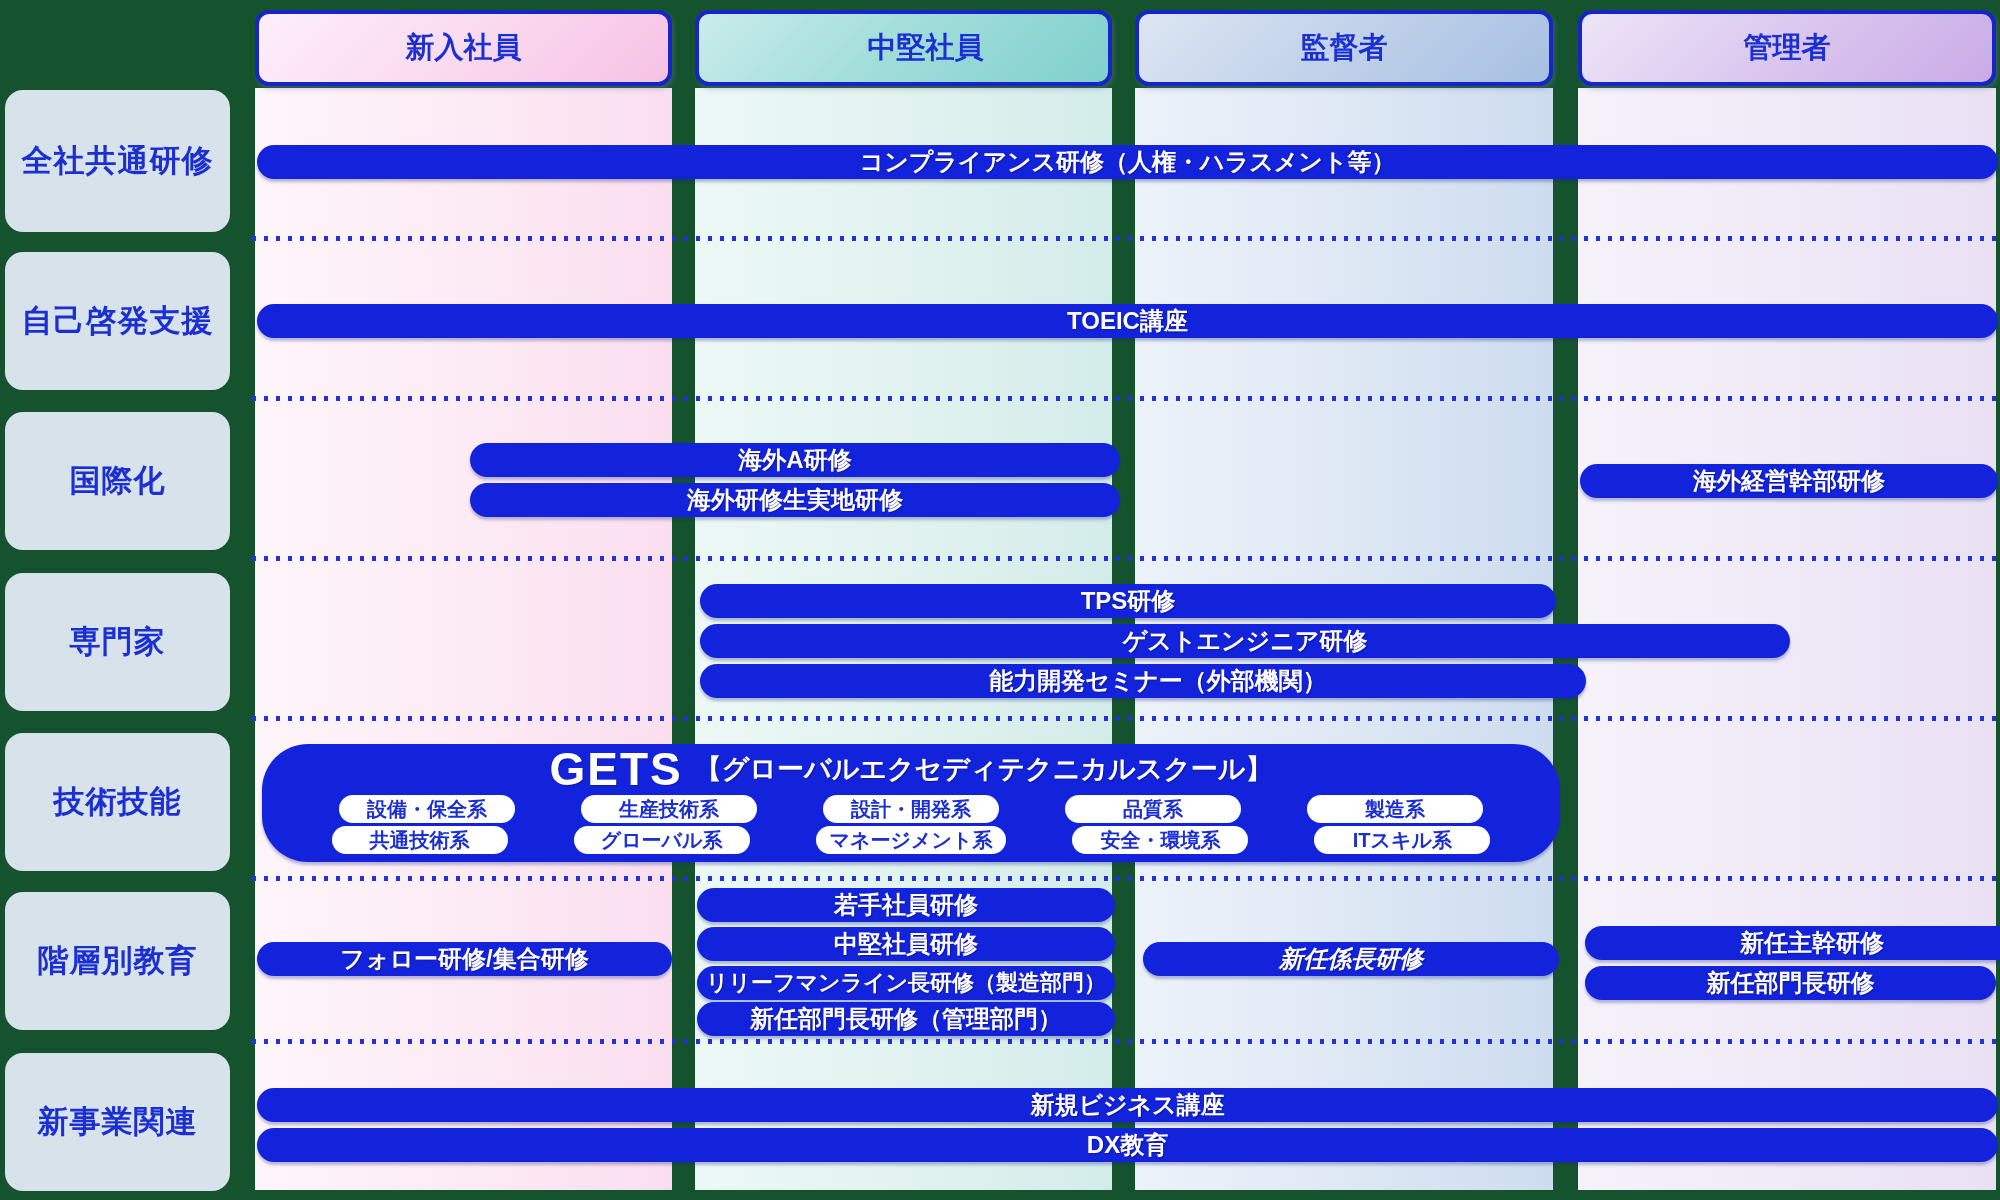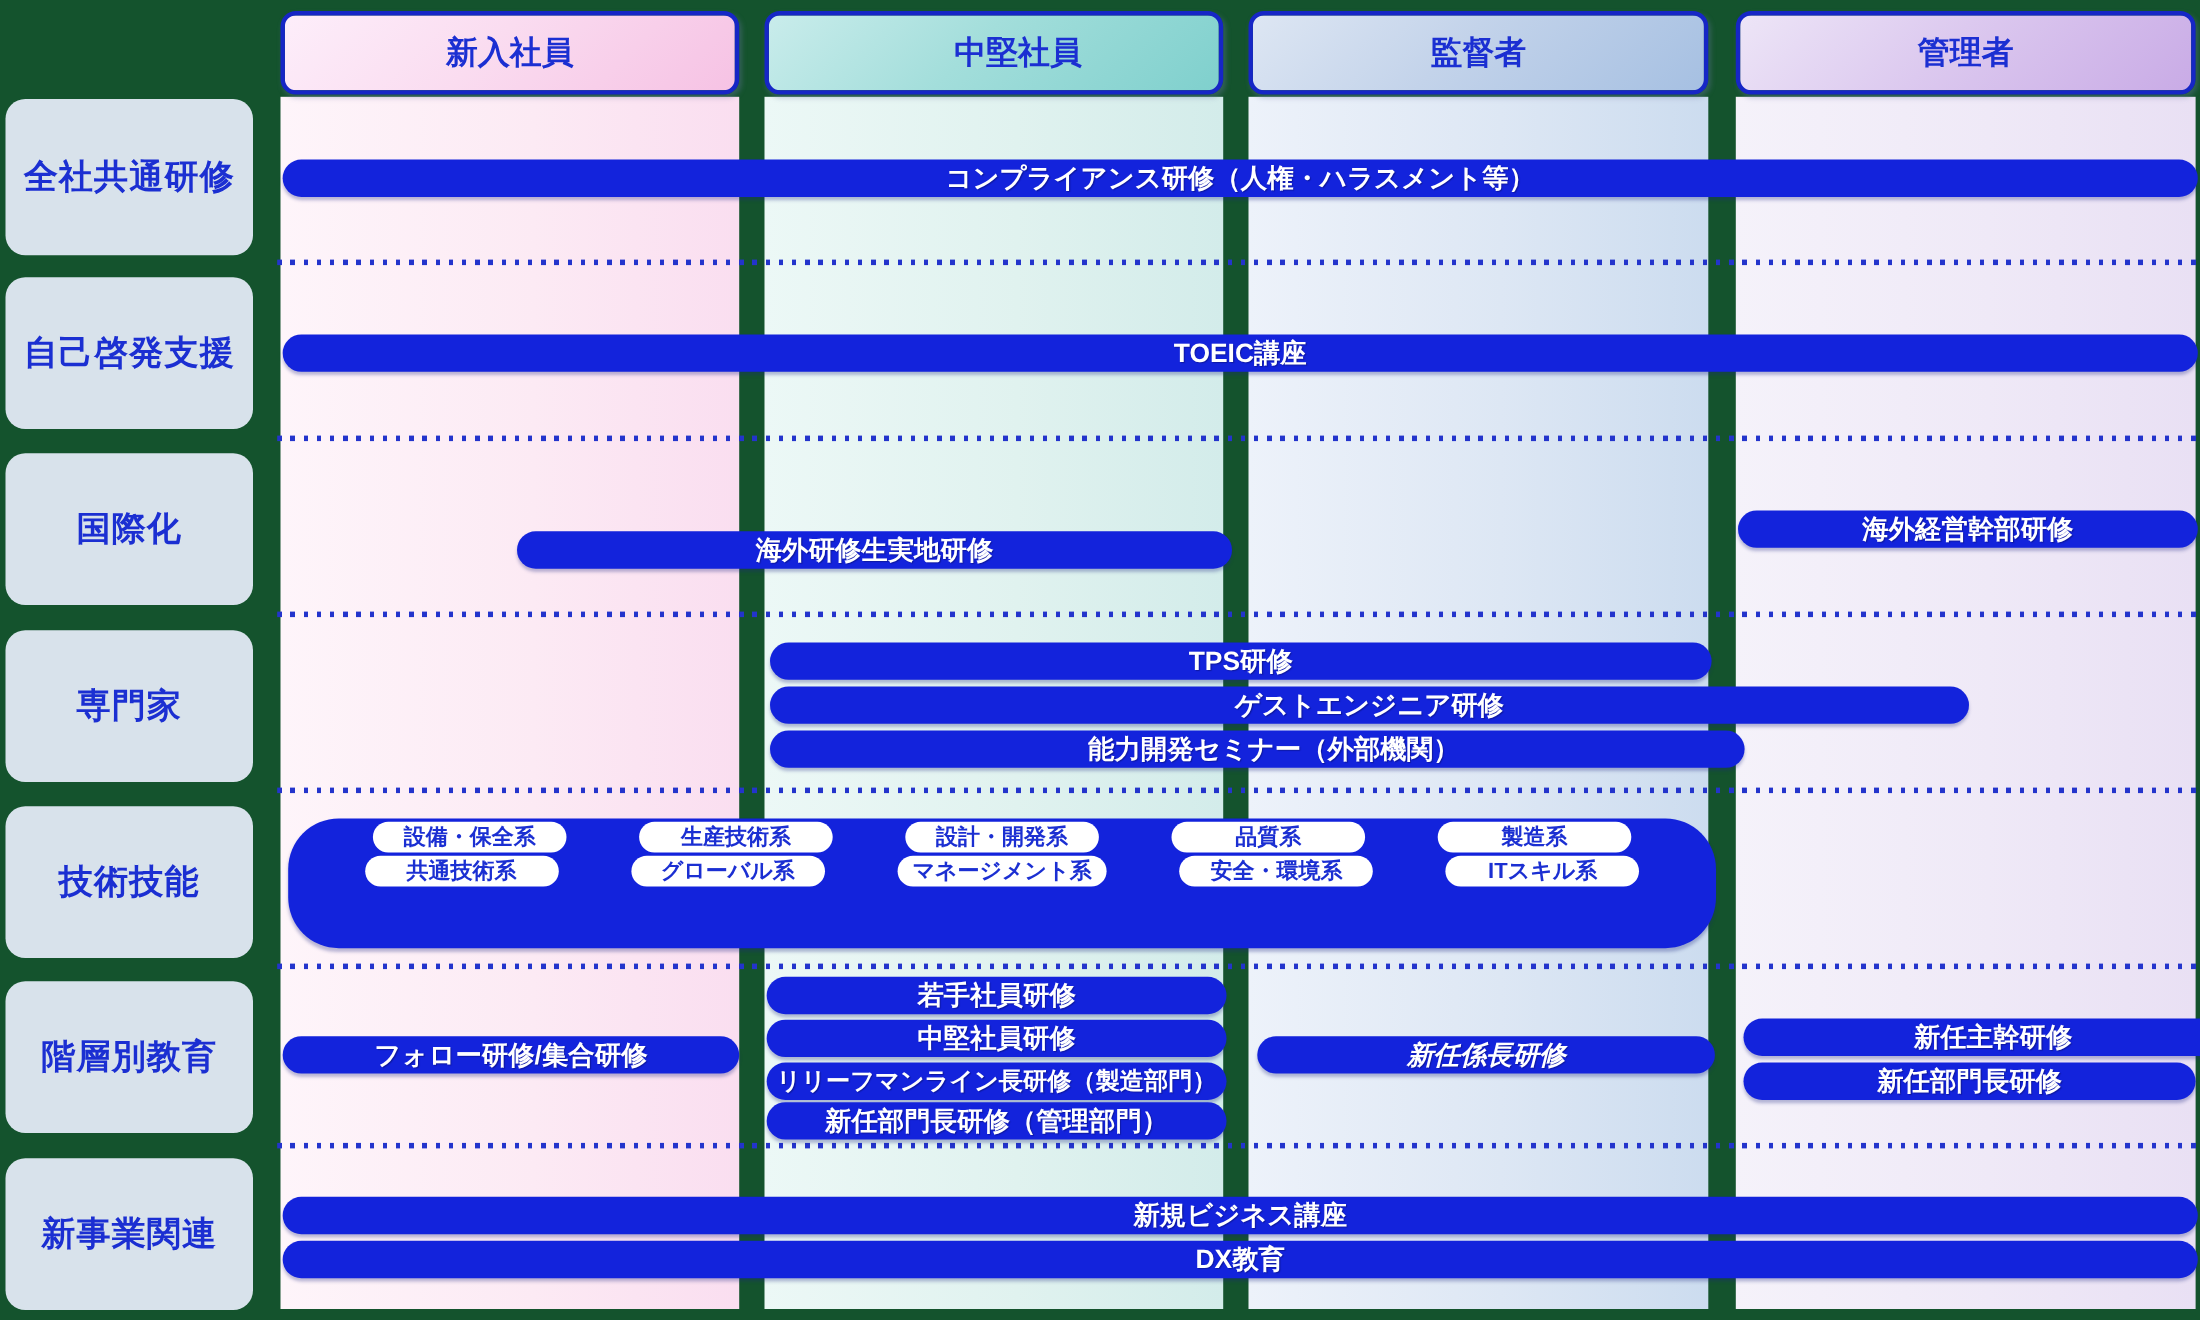--- a/index.html
+++ b/index.html
@@ -79,28 +79,33 @@
   <div class="dotline" style="top:396px;"></div>
   <div class="dotline" style="top:556px;"></div>
   <div class="dotline" style="top:716px;"></div>
   <div class="dotline" style="top:876px;"></div>
   <div class="dotline" style="top:1039px;"></div>
 
   <div class="bar" style="left:257px;top:145px;width:1741px;">コンプライアンス研修（人権・ハラスメント等）</div>
 
   <div class="bar" style="left:257px;top:304px;width:1741px;">TOEIC講座</div>
 
+  <div class="bar" style="left:470px;top:443px;width:650px;">海外A研修</div>
   <div class="bar" style="left:470px;top:483px;width:650px;">海外研修生実地研修</div>
   <div class="bar" style="left:1580px;top:464px;width:418px;">海外経営幹部研修</div>
 
   <div class="bar" style="left:700px;top:584px;width:856px;">TPS研修</div>
   <div class="bar" style="left:700px;top:624px;width:1090px;">ゲストエンジニア研修</div>
   <div class="bar" style="left:700px;top:664px;width:856px;padding-left:30px;">能力開発セミナー（外部機関）</div>
 
   <div class="gets">
+    <div class="gets-title">
+      <span class="gets-main">GETS</span>
+      <span class="gets-sub">【グローバルエクセディテクニカルスクール】</span>
+    </div>
     <div class="tag-row">
       <span class="tag">設備・保全系</span>
       <span class="tag">生産技術系</span>
       <span class="tag">設計・開発系</span>
       <span class="tag">品質系</span>
       <span class="tag">製造系</span>
     </div>
     <div class="tag-row">
       <span class="tag">共通技術系</span>
       <span class="tag">グローバル系</span>

